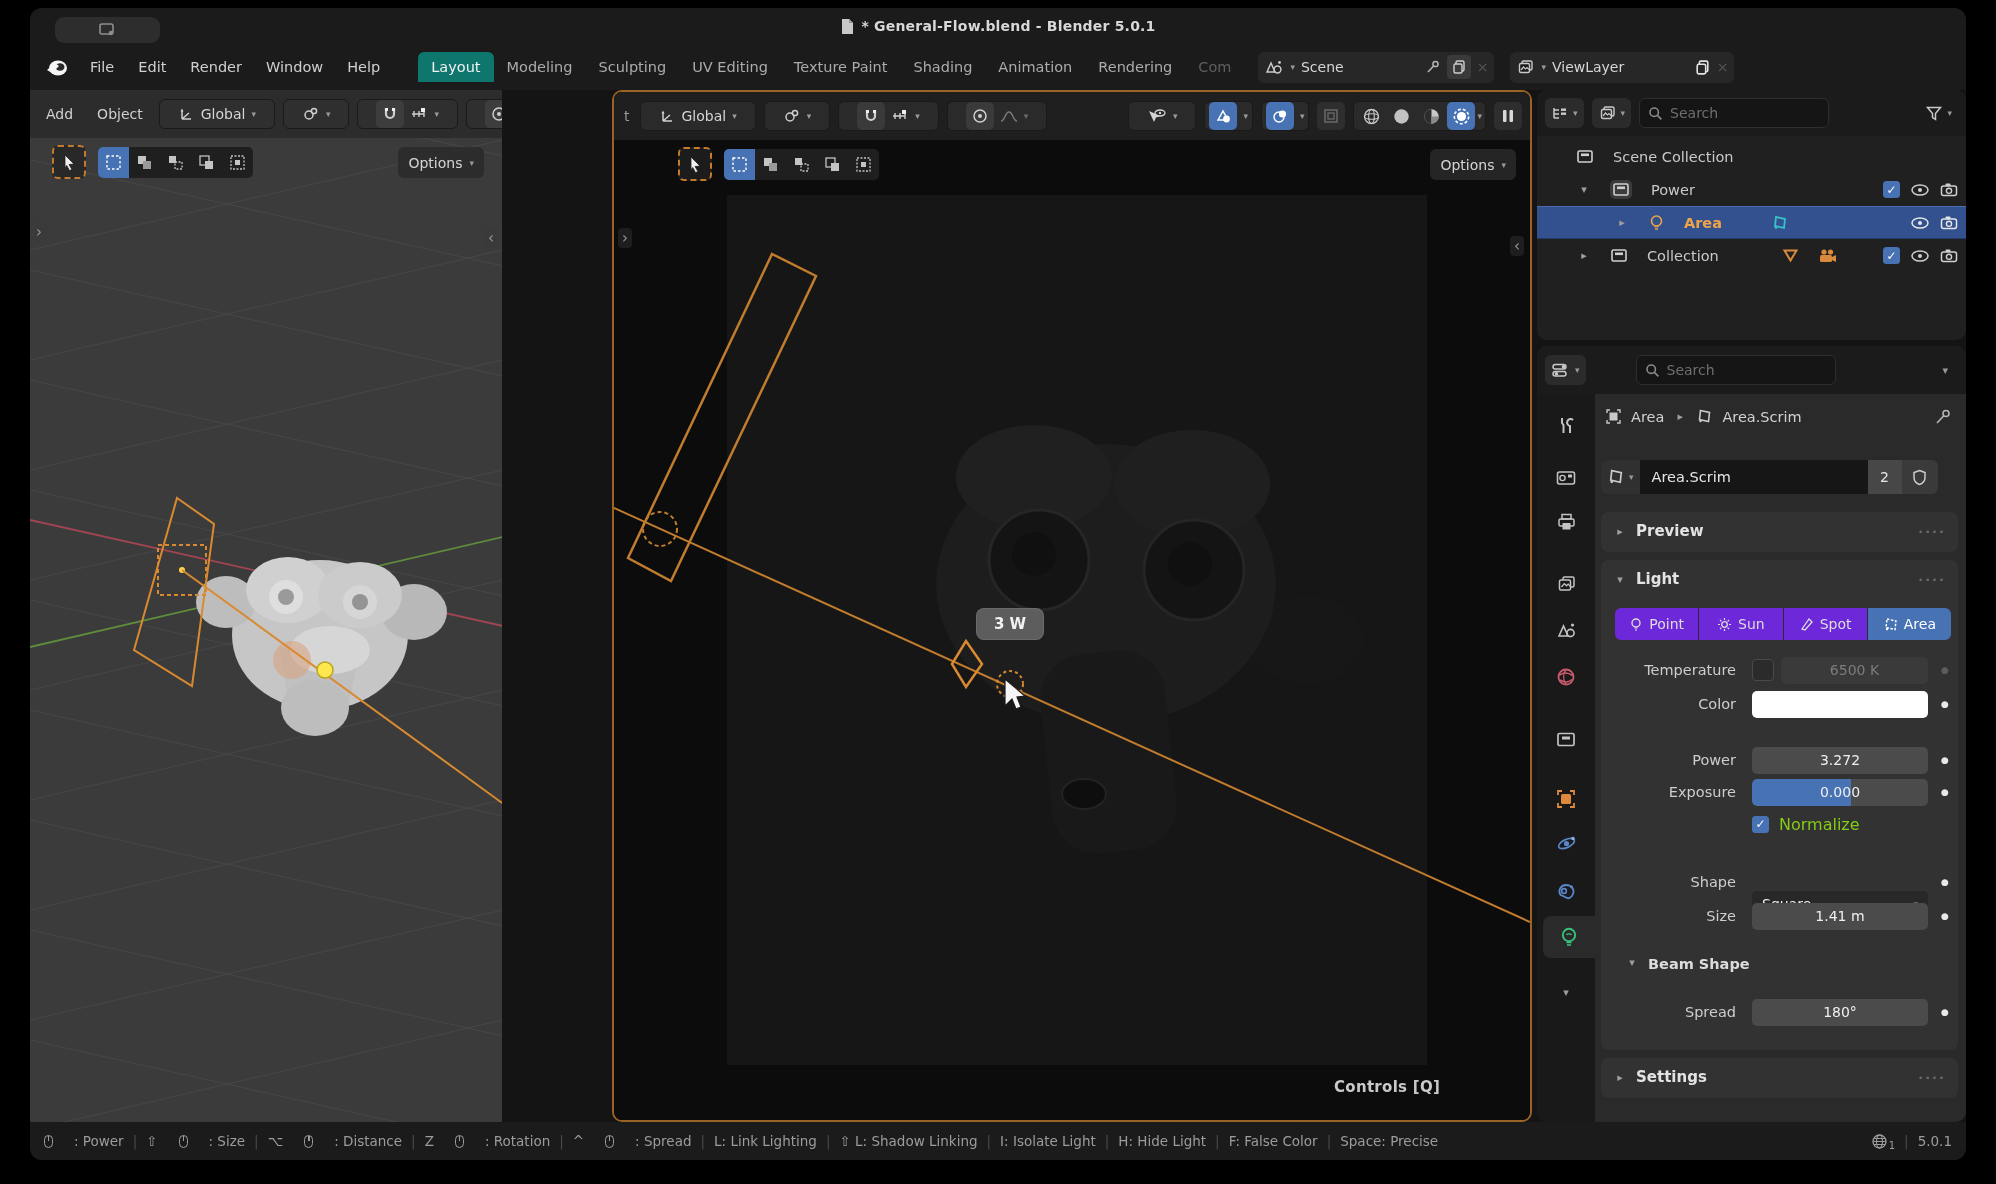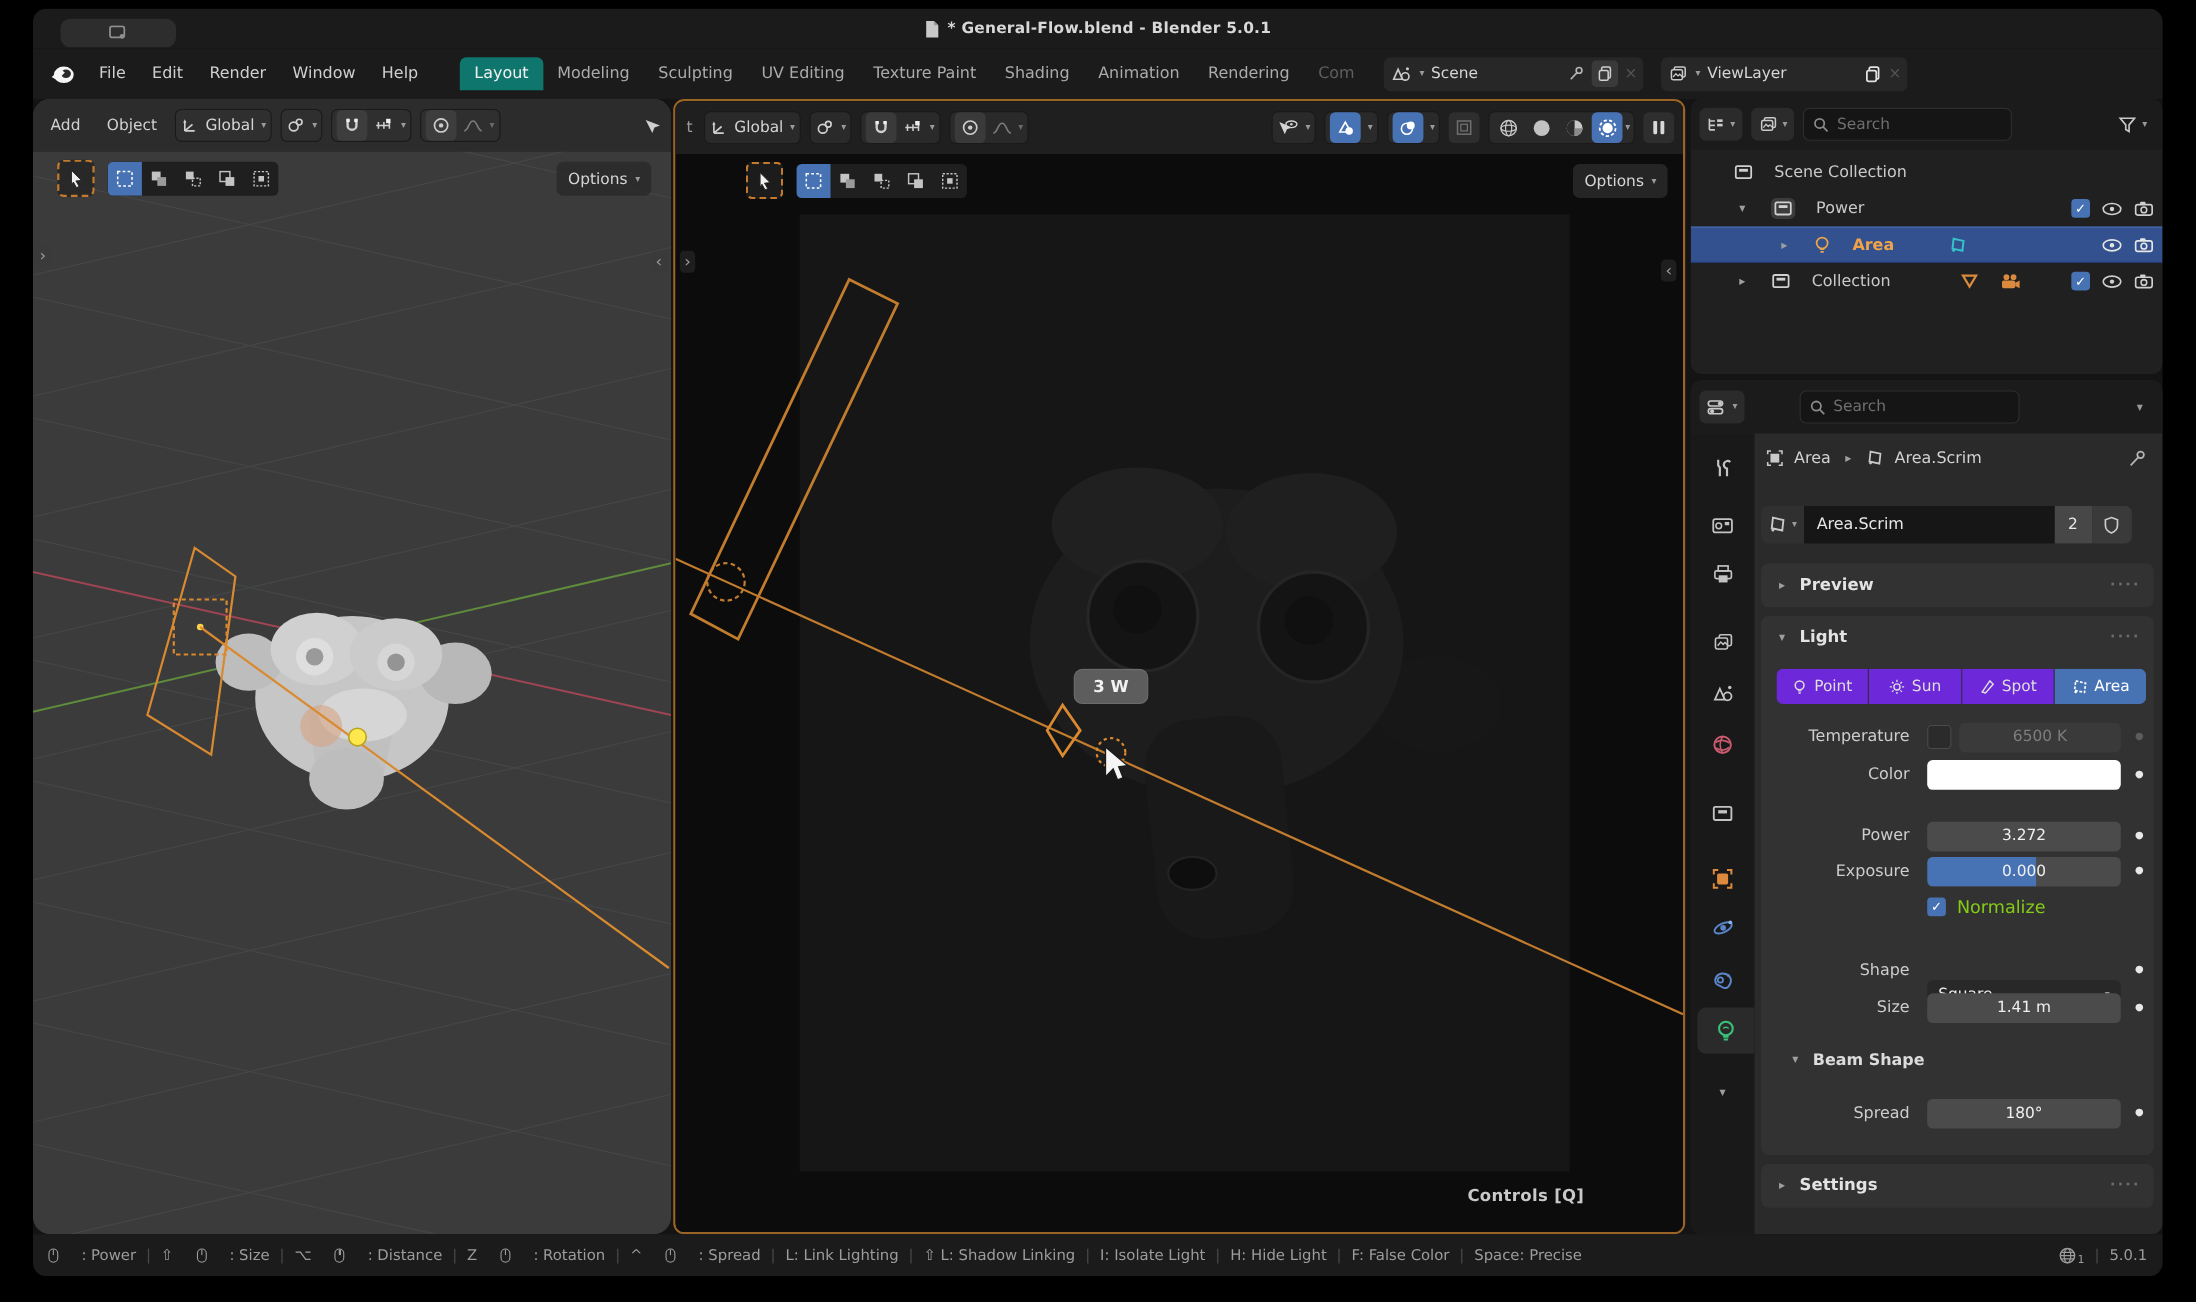--- a/index.html
+++ b/index.html
@@ -17,27 +17,27 @@
   .menu-item { color:#cfcfcf; font-size:14.5px; padding:6px 12px; border-radius:5px; }
   .ws-tab { color:#ababab; font-size:14.5px; padding:7px 13px; border-radius:6px 6px 0 0; white-space:nowrap; }
   .ws-tab.active { background:#0f766e; color:#f0f0f0; }
   .ws-tab.faded { color:#5f5f5f; }
   .sel-box { height:31px; background:#272727; border-radius:6px; display:flex; align-items:center; padding:0 6px; gap:6px; }
   .sel-box .name { color:#d6d6d6; font-size:14px; }
   .chev { color:#9a9a9a; font-size:9px; }
   .dim-x { color:#555; font-size:14px; }
 
   
-  .vp-left { position:absolute; left:0; top:82px; width:580px; height:1032px; background:#3b3b3b; border-radius:16px; overflow:hidden; }
+  .vp-left { position:absolute; left:0; top:82px; width:472px; height:1032px; background:#3b3b3b; border-radius:2px; overflow:hidden; }
   .vp-right { position:absolute; left:582px; top:82px; width:920px; height:1032px; background:#0c0c0c; border-radius:10px; overflow:hidden; border:2px solid #9a6426; }
   .vp-header { position:absolute; left:0; top:0; width:100%; height:48px; display:flex; align-items:center; gap:8px; padding:0 8px; }
   .vp-left .vp-header { background:#2c2c2c; }
   .vp-right .vp-header { background:#1f1f1f; }
   .hdr-menu { color:#d0d0d0; font-size:14px; padding:4px 8px; }
-  .hdr-group { background:#2f2f2f; border:1px solid #1a1a1a; border-radius:6px; height:30px; display:flex; align-items:center; padding:0 4px; gap:6px; }
+  .hdr-group { background:#2f2f2f; border:1px solid #1a1a1a; border-radius:6px; height:30px; display:flex; align-items:center; padding:0 18px; gap:6px; }
   .vp-right .hdr-group { background:#2a2a2a; }
   .hdr-label { color:#d5d5d5; font-size:14px; }
   .hdr-btn { width:28px; height:28px; border-radius:5px; display:flex; align-items:center; justify-content:center; }
   .hdr-btn.on { background:#4772b3; }
   .toolbar-row { position:absolute; top:55px; display:flex; align-items:center; gap:12px; }
   .tool-cursor { width:34px; height:34px; border:2px dashed #c47a2c; border-radius:6px; background:#222b; display:flex; align-items:center; justify-content:center; }
   .selgrid { display:flex; background:#1f1f1f; border-radius:5px; overflow:hidden; }
   .selcell { width:31px; height:31px; display:flex; align-items:center; justify-content:center; }
   .selcell.on { background:#4772b3; }
   .options-btn { position:absolute; top:57px; height:31px; background:#2a2a2ad9; border-radius:6px; display:flex; align-items:center; gap:7px; padding:0 10px; color:#d5d5d5; font-size:14px; }

